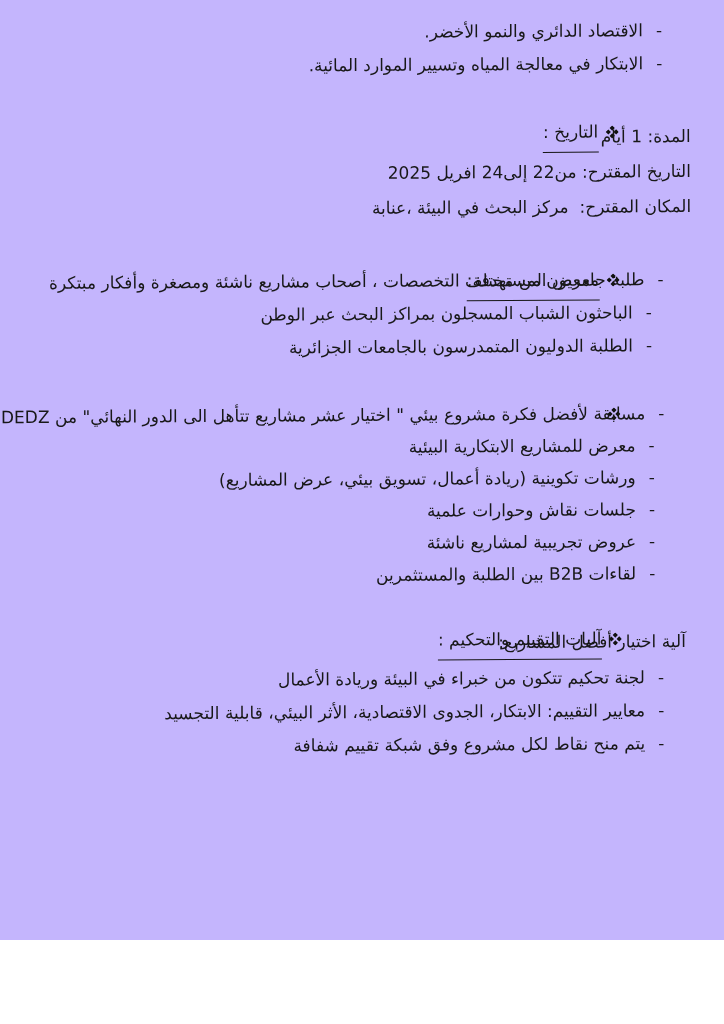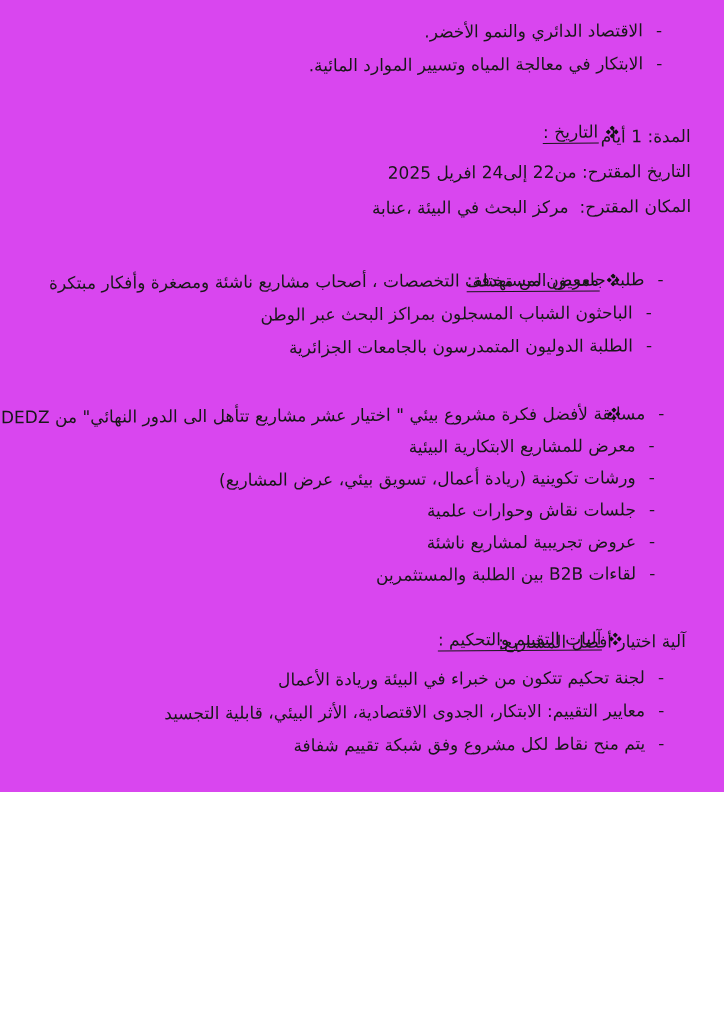--- a/index.html
+++ b/index.html
@@ -1,19 +1,19 @@
 <!DOCTYPE html>
 <html lang="ar" dir="rtl"><head>
 <meta charset="utf-8">
 <style>
   html,body{margin:0;padding:0;background:#ffffff;}
   .page{
     position:relative;
-    width:724px;height:792px;
-    background:#d946ef;
+    width:724px;height:940px;
+    background:#c4b5fd;
     overflow:hidden;
     direction:rtl;
     font-family:"DejaVu Sans", sans-serif;
     color:#181818;
   }
   .content{
     position:absolute;
     top:14px;right:34px;left:0;
     transform:rotate(-0.35deg);
     transform-origin:top right;
@@ -37,21 +37,21 @@
   .mt2{margin-top:2px;}
   .mt4{margin-top:4px;}
   .mt6{margin-top:6px;}
   .dash-g{
     display:inline-block;
     margin-left:13px;
     font-size:17px;
   }
   .h-text{
     border-bottom:1.5px solid #161616;
-    padding-bottom:1px;
+    padding-bottom:10px;
   }
   .diamond{
     display:inline-block;
     margin-left:7px;
     vertical-align:-1px;
   }
 </style>
 </head>
 <body>
 

